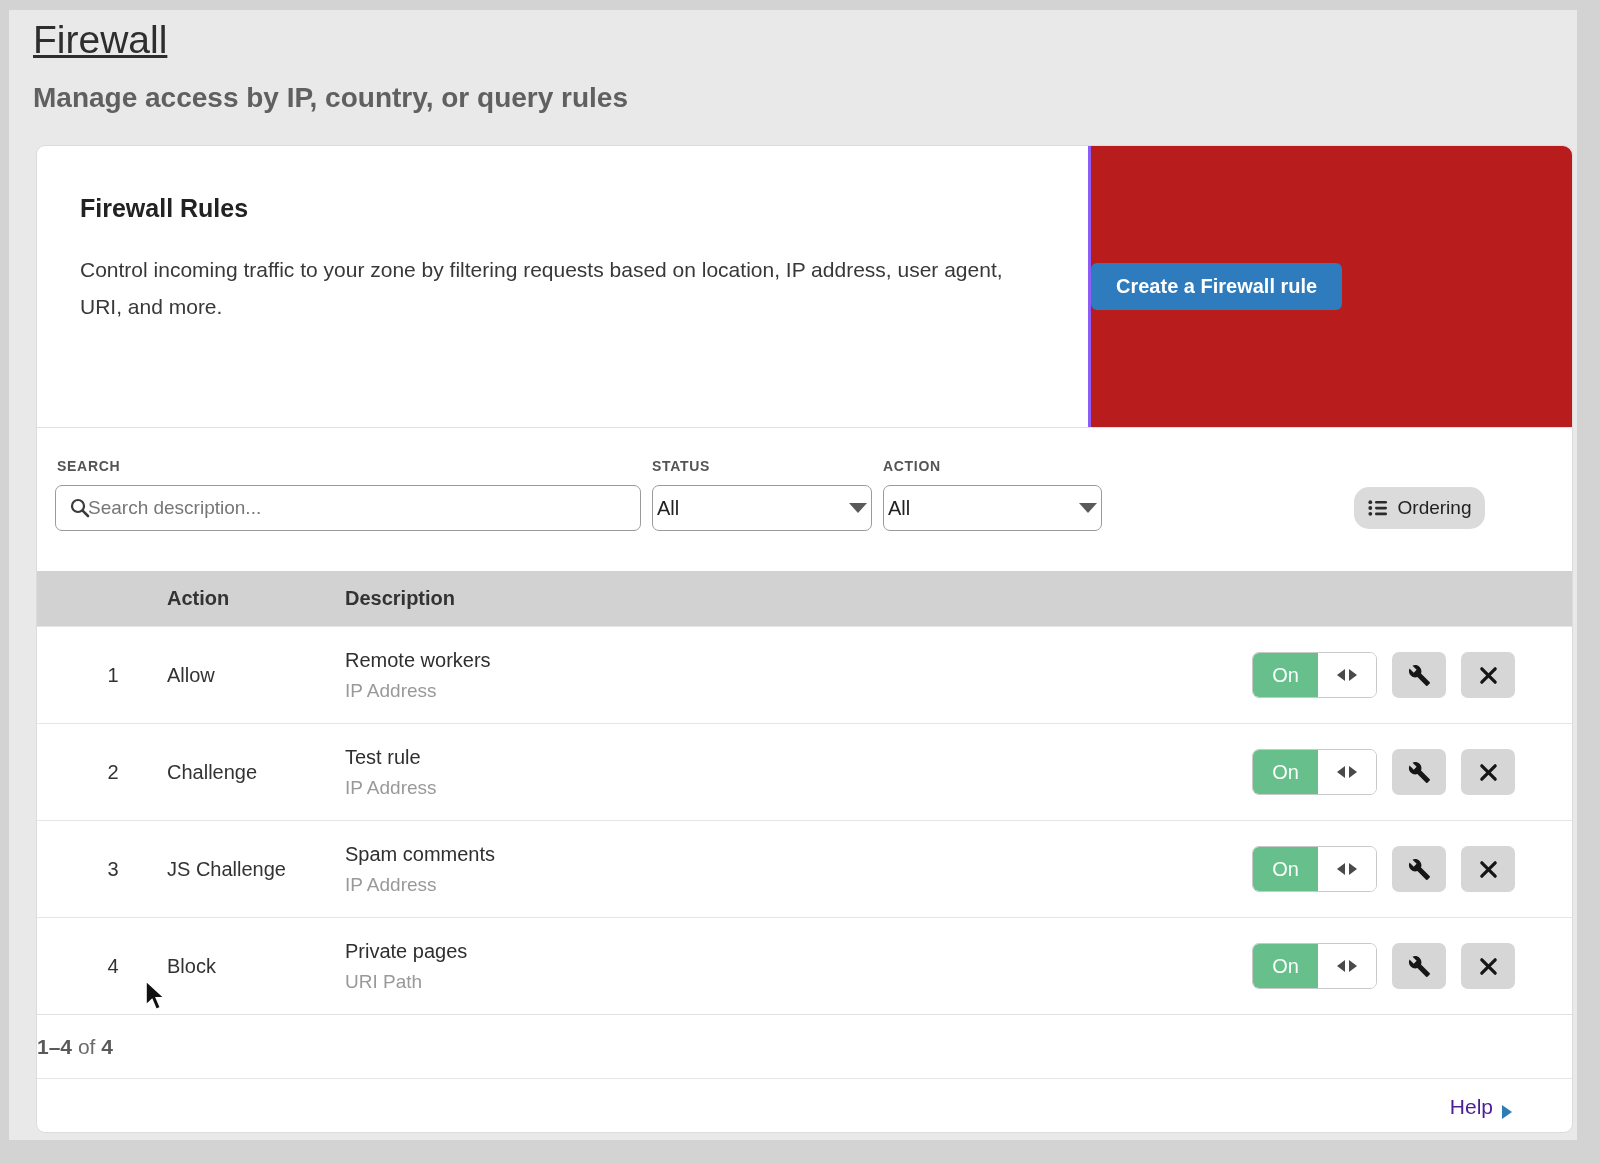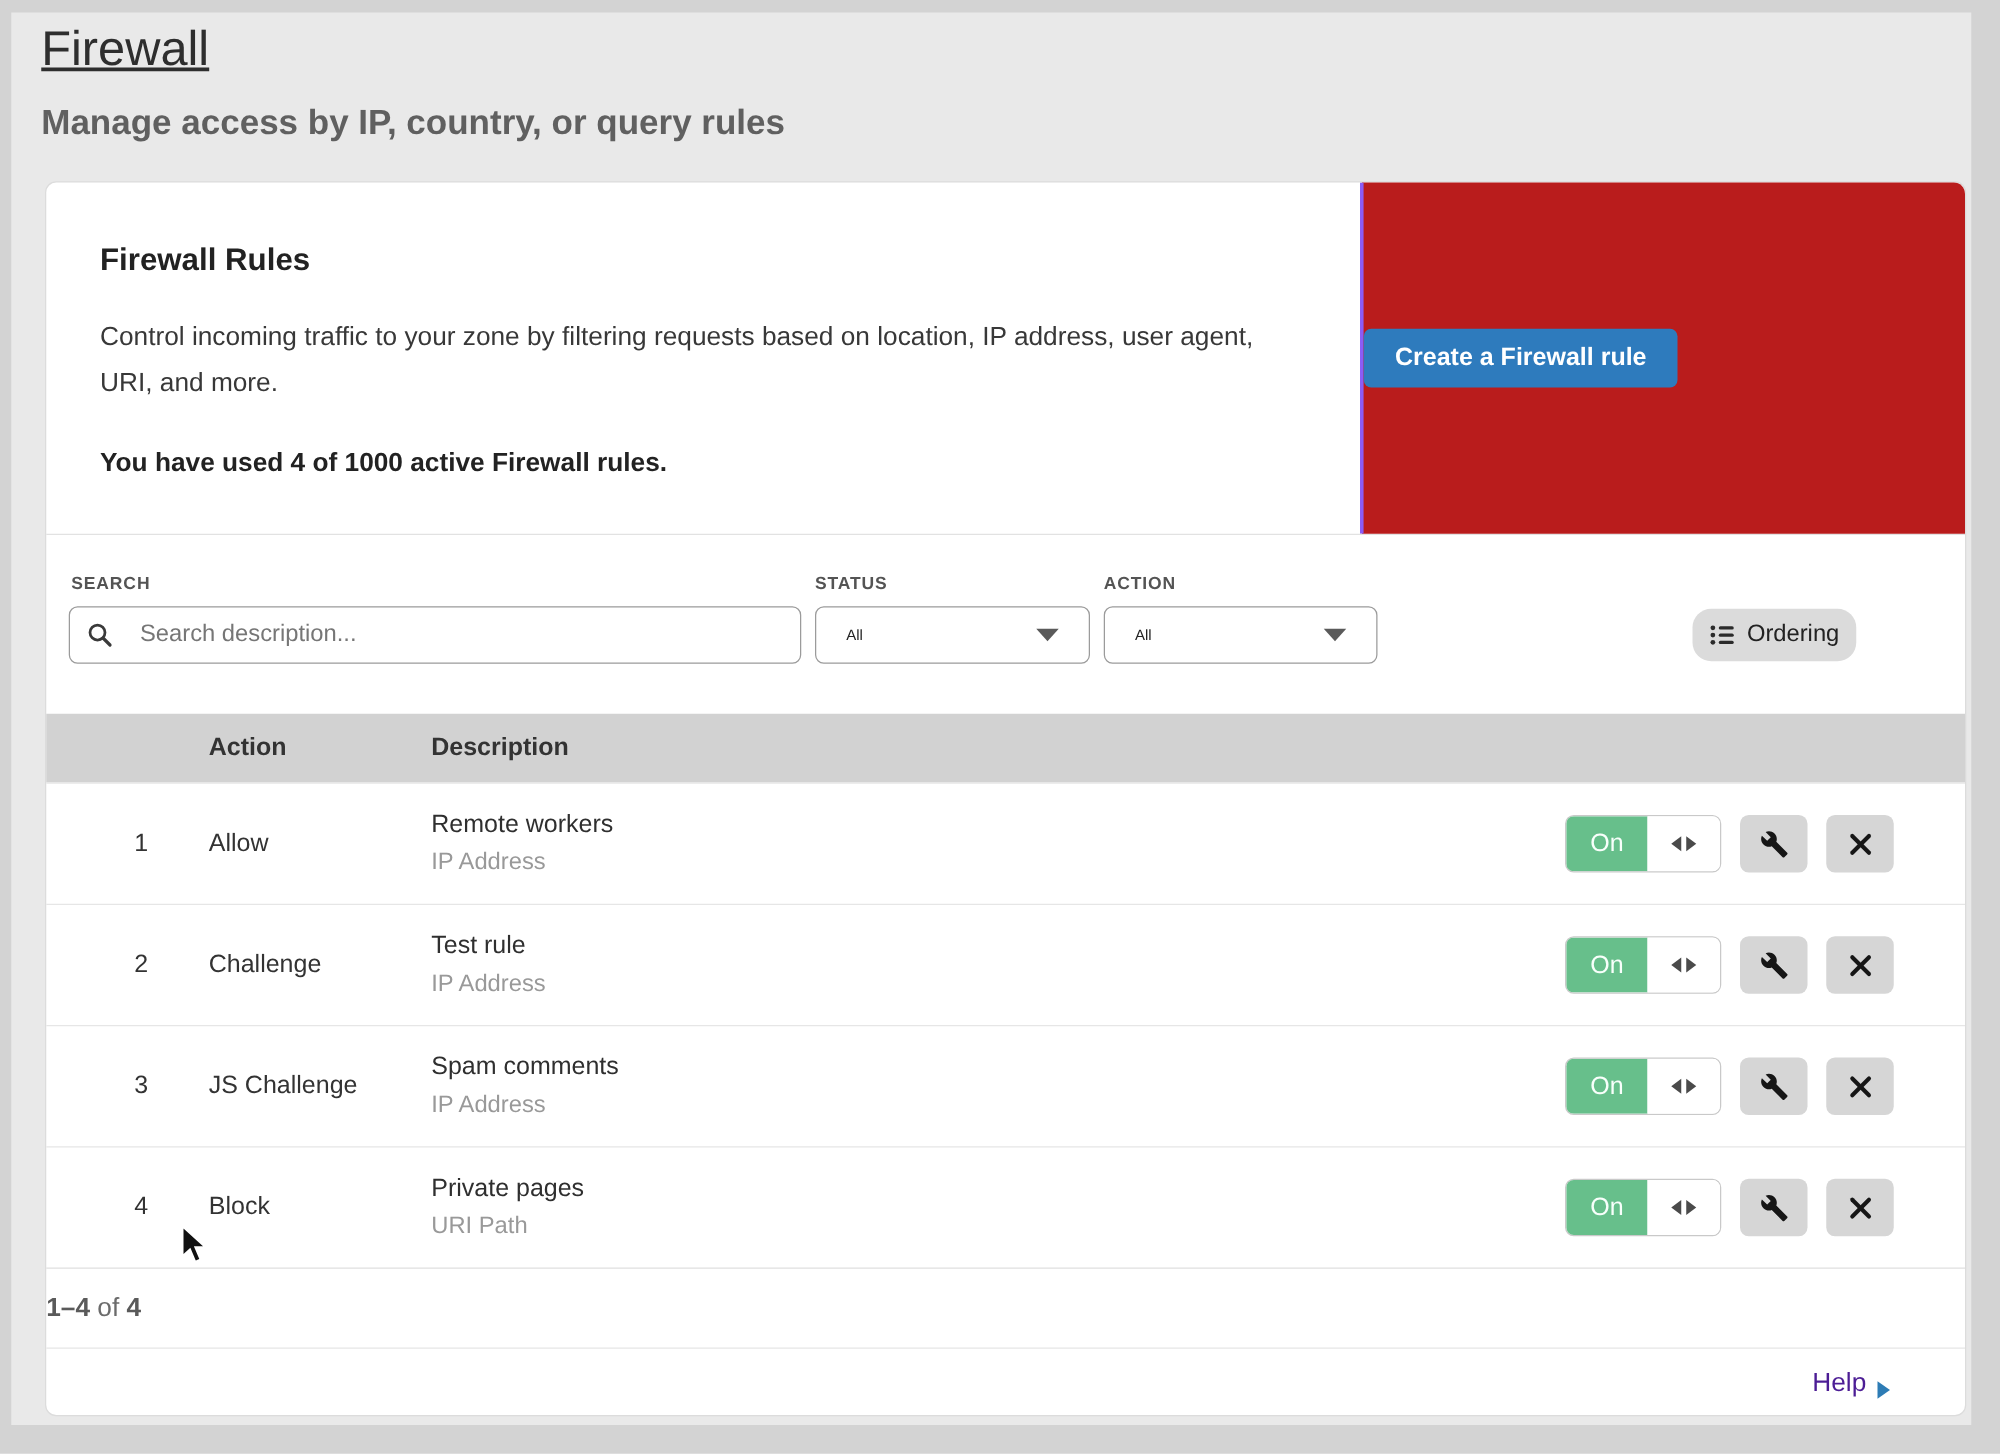--- a/index.html
+++ b/index.html
@@ -61,31 +61,31 @@
     position: absolute; top: 30px;
     font-size: 14px; font-weight: 700; color: #545454; letter-spacing: 0.7px;
   }
   .lbl-search { left: 20px; }
   .lbl-status { left: 615px; }
   .lbl-action { left: 846px; }
   .search-wrap { position: absolute; left: 18px; top: 57px; width: 586px; height: 46px; }
   .search-input {
     width: 100%; height: 100%;
     border: 1px solid #9b9b9b; border-radius: 7px;
-    padding: 0 14px 0 56px;
+    padding: 0 14px 0 32px;
     font-family: inherit; font-size: 19px; color: #333;
     background: #fff; outline: none;
   }
   .search-input::placeholder { color: #767676; opacity: 1; }
   .search-icon { position: absolute; left: 15px; top: 13px; width: 20px; height: 20px; }
   .select {
     position: absolute; top: 57px; height: 46px; width: 220px;
     border: 1px solid #9b9b9b; border-radius: 7px; background: #fff;
     display: flex; align-items: center; justify-content: space-between;
-    padding: 0 24px; font-size: 12px; color: #222; cursor: pointer;
+    padding: 0 4px; font-size: 20px; color: #222; cursor: pointer;
   }
   .sel-status { left: 615px; }
   .sel-action { left: 846px; width: 219px; }
   .caret-down {
     width: 0; height: 0;
     border-left: 9px solid transparent; border-right: 9px solid transparent;
     border-top: 10px solid #5a5a5a;
   }
   .ordering-btn {
     position: absolute; left: 1317px; top: 59px; width: 131px; height: 42px;
@@ -179,21 +179,20 @@
 
   <div class="page-title">Firewall</div>
   <div class="page-subtitle">Manage access by IP, country, or query rules</div>
 
   <div class="card">
 
     <div class="card-top">
       <div class="card-top-left">
         <div class="card-heading">Firewall Rules</div>
         <div class="card-desc">Control incoming traffic to your zone by filtering requests based on location, IP address, user agent, URI, and more.</div>
-        <div class="card-usage">You have used 4 of 1000 active Firewall rules.</div>
       </div>
       <div class="card-top-right">
         <button class="create-btn">Create a Firewall rule</button>
       </div>
     </div>
 
     <div class="filters">
       <div class="filter-label lbl-search">SEARCH</div>
       <div class="search-wrap">
         <svg class="search-icon" viewBox="0 0 20 20">

